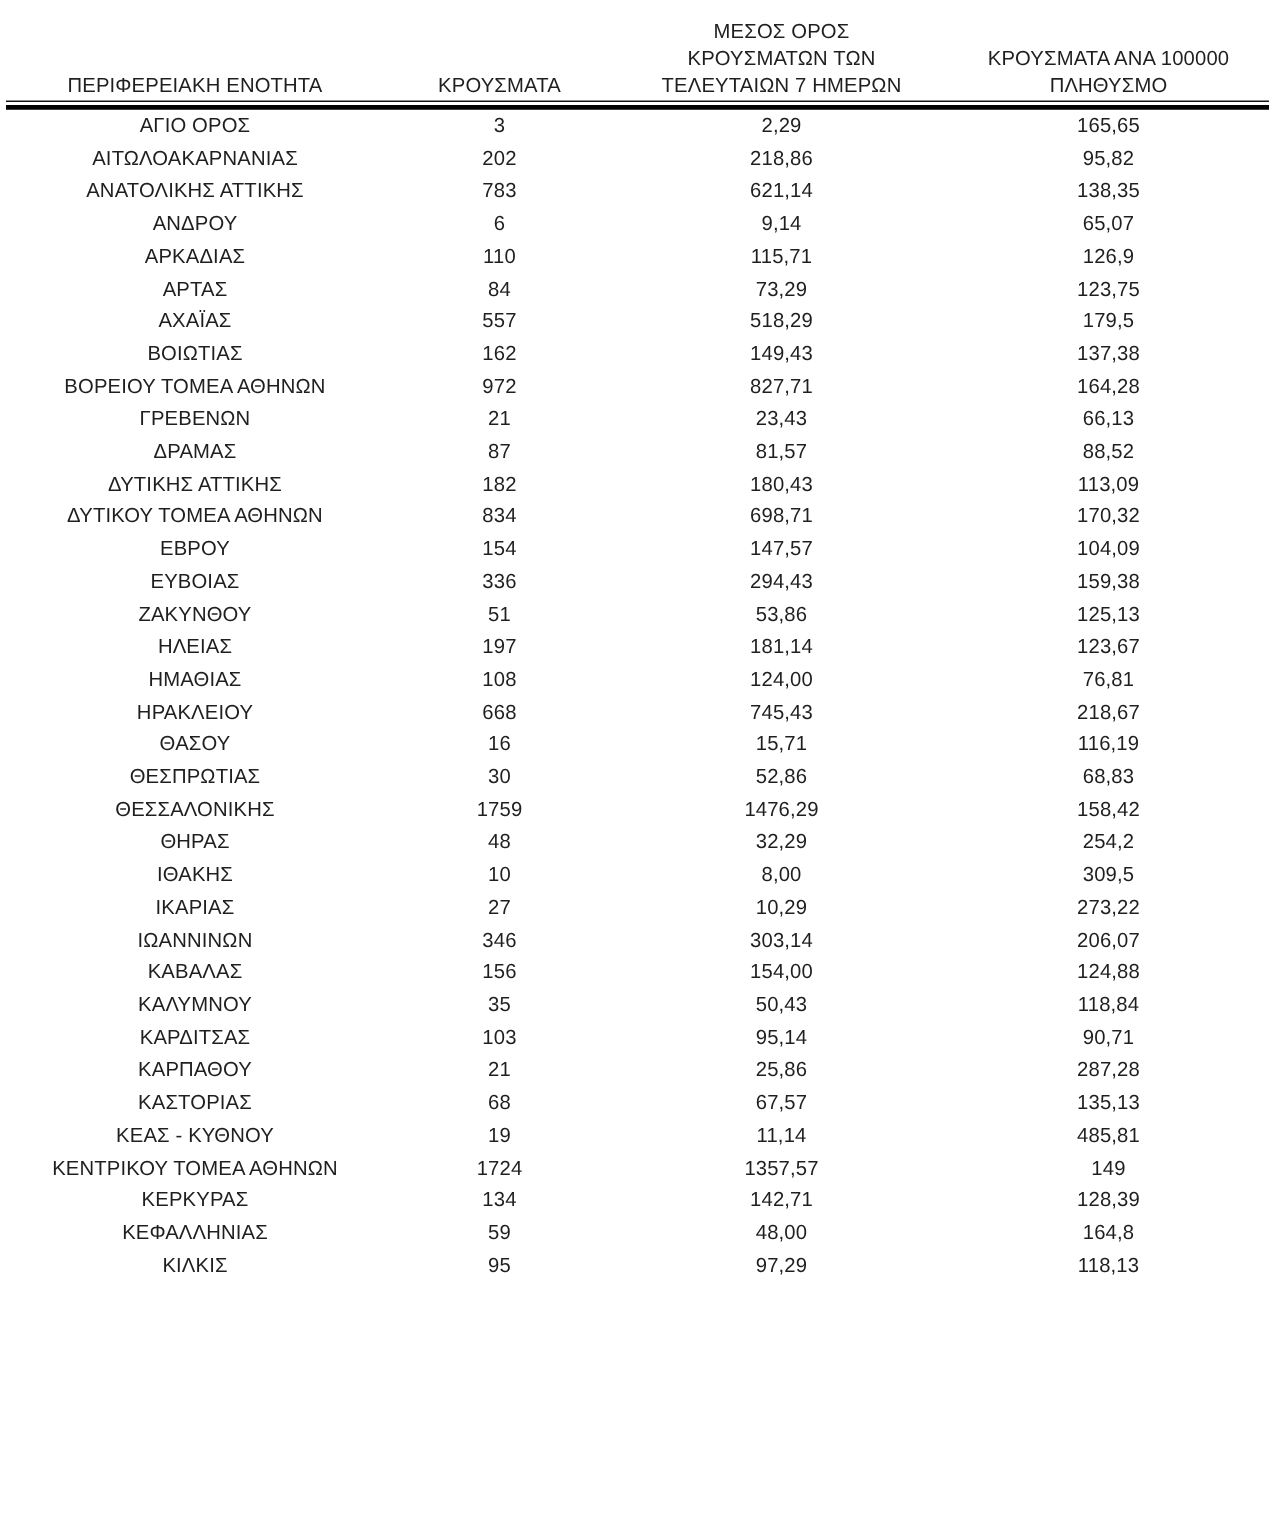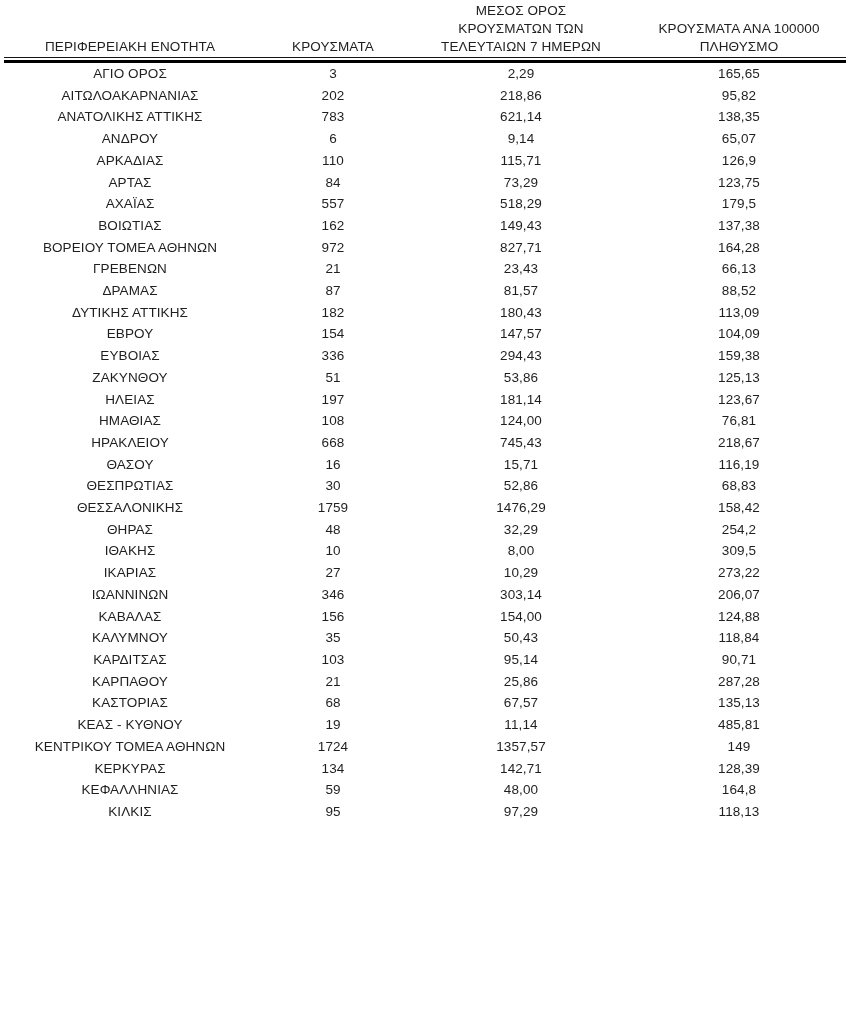--- a/index.html
+++ b/index.html
@@ -30,21 +30,21 @@
   col.c-cases   { width: 154px; }
   col.c-avg7    { width: 222px; }
   col.c-per100k { width: 214px; }
 
   table.cases th {
     font-weight: normal;
     font-size: 13.5px;
     line-height: 18px;
     vertical-align: bottom;
     text-align: center;
-    padding: 2px 0 1px 0;
+    padding: 12px 0 1px 0;
     border-bottom: 1.5px solid #141414;
     letter-spacing: 0.1px;
   }
   tr.rule-row td {
     height: 2px;
     padding: 0;
     border-bottom: 3px solid #000000;
   }
   table.cases tbody td {
     font-size: 13.5px;
@@ -157,20 +157,26 @@
           <td>81,57</td>
           <td>88,52</td>
         </tr>
         <tr>
           <td>ΔΥΤΙΚΗΣ ΑΤΤΙΚΗΣ</td>
           <td>182</td>
           <td>180,43</td>
           <td>113,09</td>
         </tr>
         <tr>
+          <td>ΔΥΤΙΚΟΥ ΤΟΜΕΑ ΑΘΗΝΩΝ</td>
+          <td>834</td>
+          <td>698,71</td>
+          <td>170,32</td>
+        </tr>
+        <tr>
           <td>ΕΒΡΟΥ</td>
           <td>154</td>
           <td>147,57</td>
           <td>104,09</td>
         </tr>
         <tr>
           <td>ΕΥΒΟΙΑΣ</td>
           <td>336</td>
           <td>294,43</td>
           <td>159,38</td>

